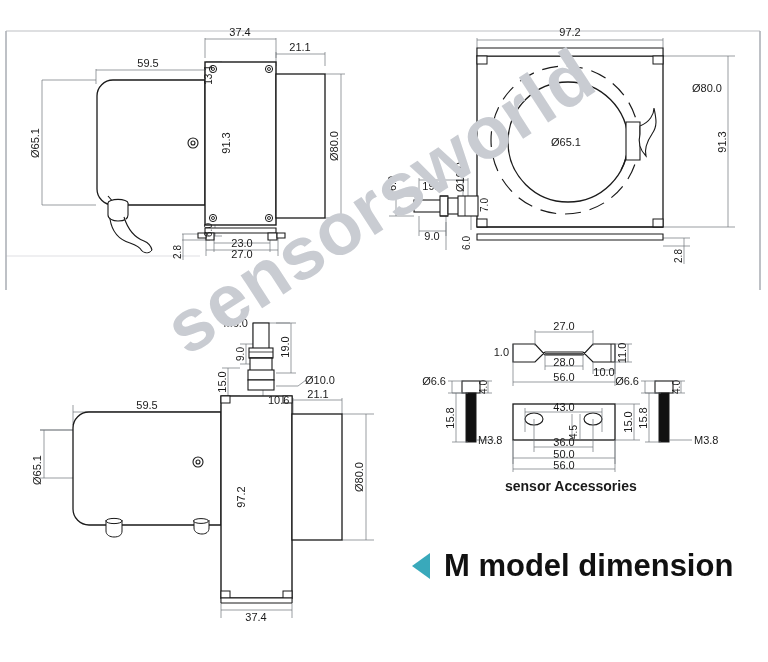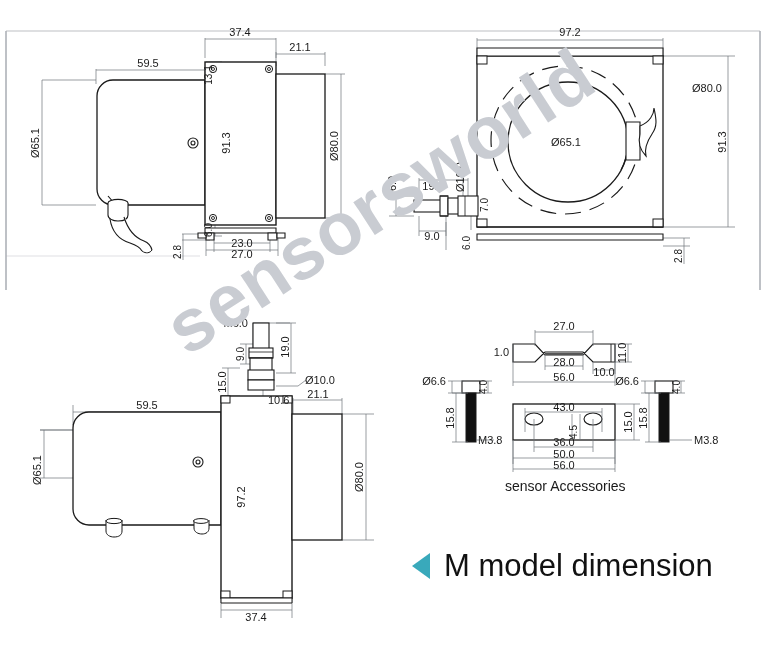--- a/index.html
+++ b/index.html
@@ -27,27 +27,27 @@
     display:flex;align-items:center;gap:14px;
   }
   .tri{
     width:0;height:0;
     border-top:13px solid transparent;
     border-bottom:13px solid transparent;
     border-right:18px solid #39a9bb;
   }
   .title-txt{
     font-family:"Liberation Sans",sans-serif;
-    font-size:31px;font-weight:400;color:#111;white-space:nowrap;
+    font-size:31px;font-weight:700;color:#111;white-space:nowrap;
     letter-spacing:0px;
   }
   .accessory-cap{
     position:absolute;left:505px;top:478px;
     font-family:"Liberation Sans",sans-serif;
-    font-size:14px;color:#1a1a1a;white-space:nowrap;
+    font-size:14px;color:#1a1a1a;white-space:nowrap;font-weight:bold;
   }
 </style>
 </head>
 <body>
 
 <div id="sheet">
 <svg width="768" height="662" viewBox="0 0 768 662" xmlns="http://www.w3.org/2000/svg">
   <rect x="0" y="0" width="768" height="662" fill="#ffffff"></rect>
 
   <g stroke="#aeb2b8" fill="none">

